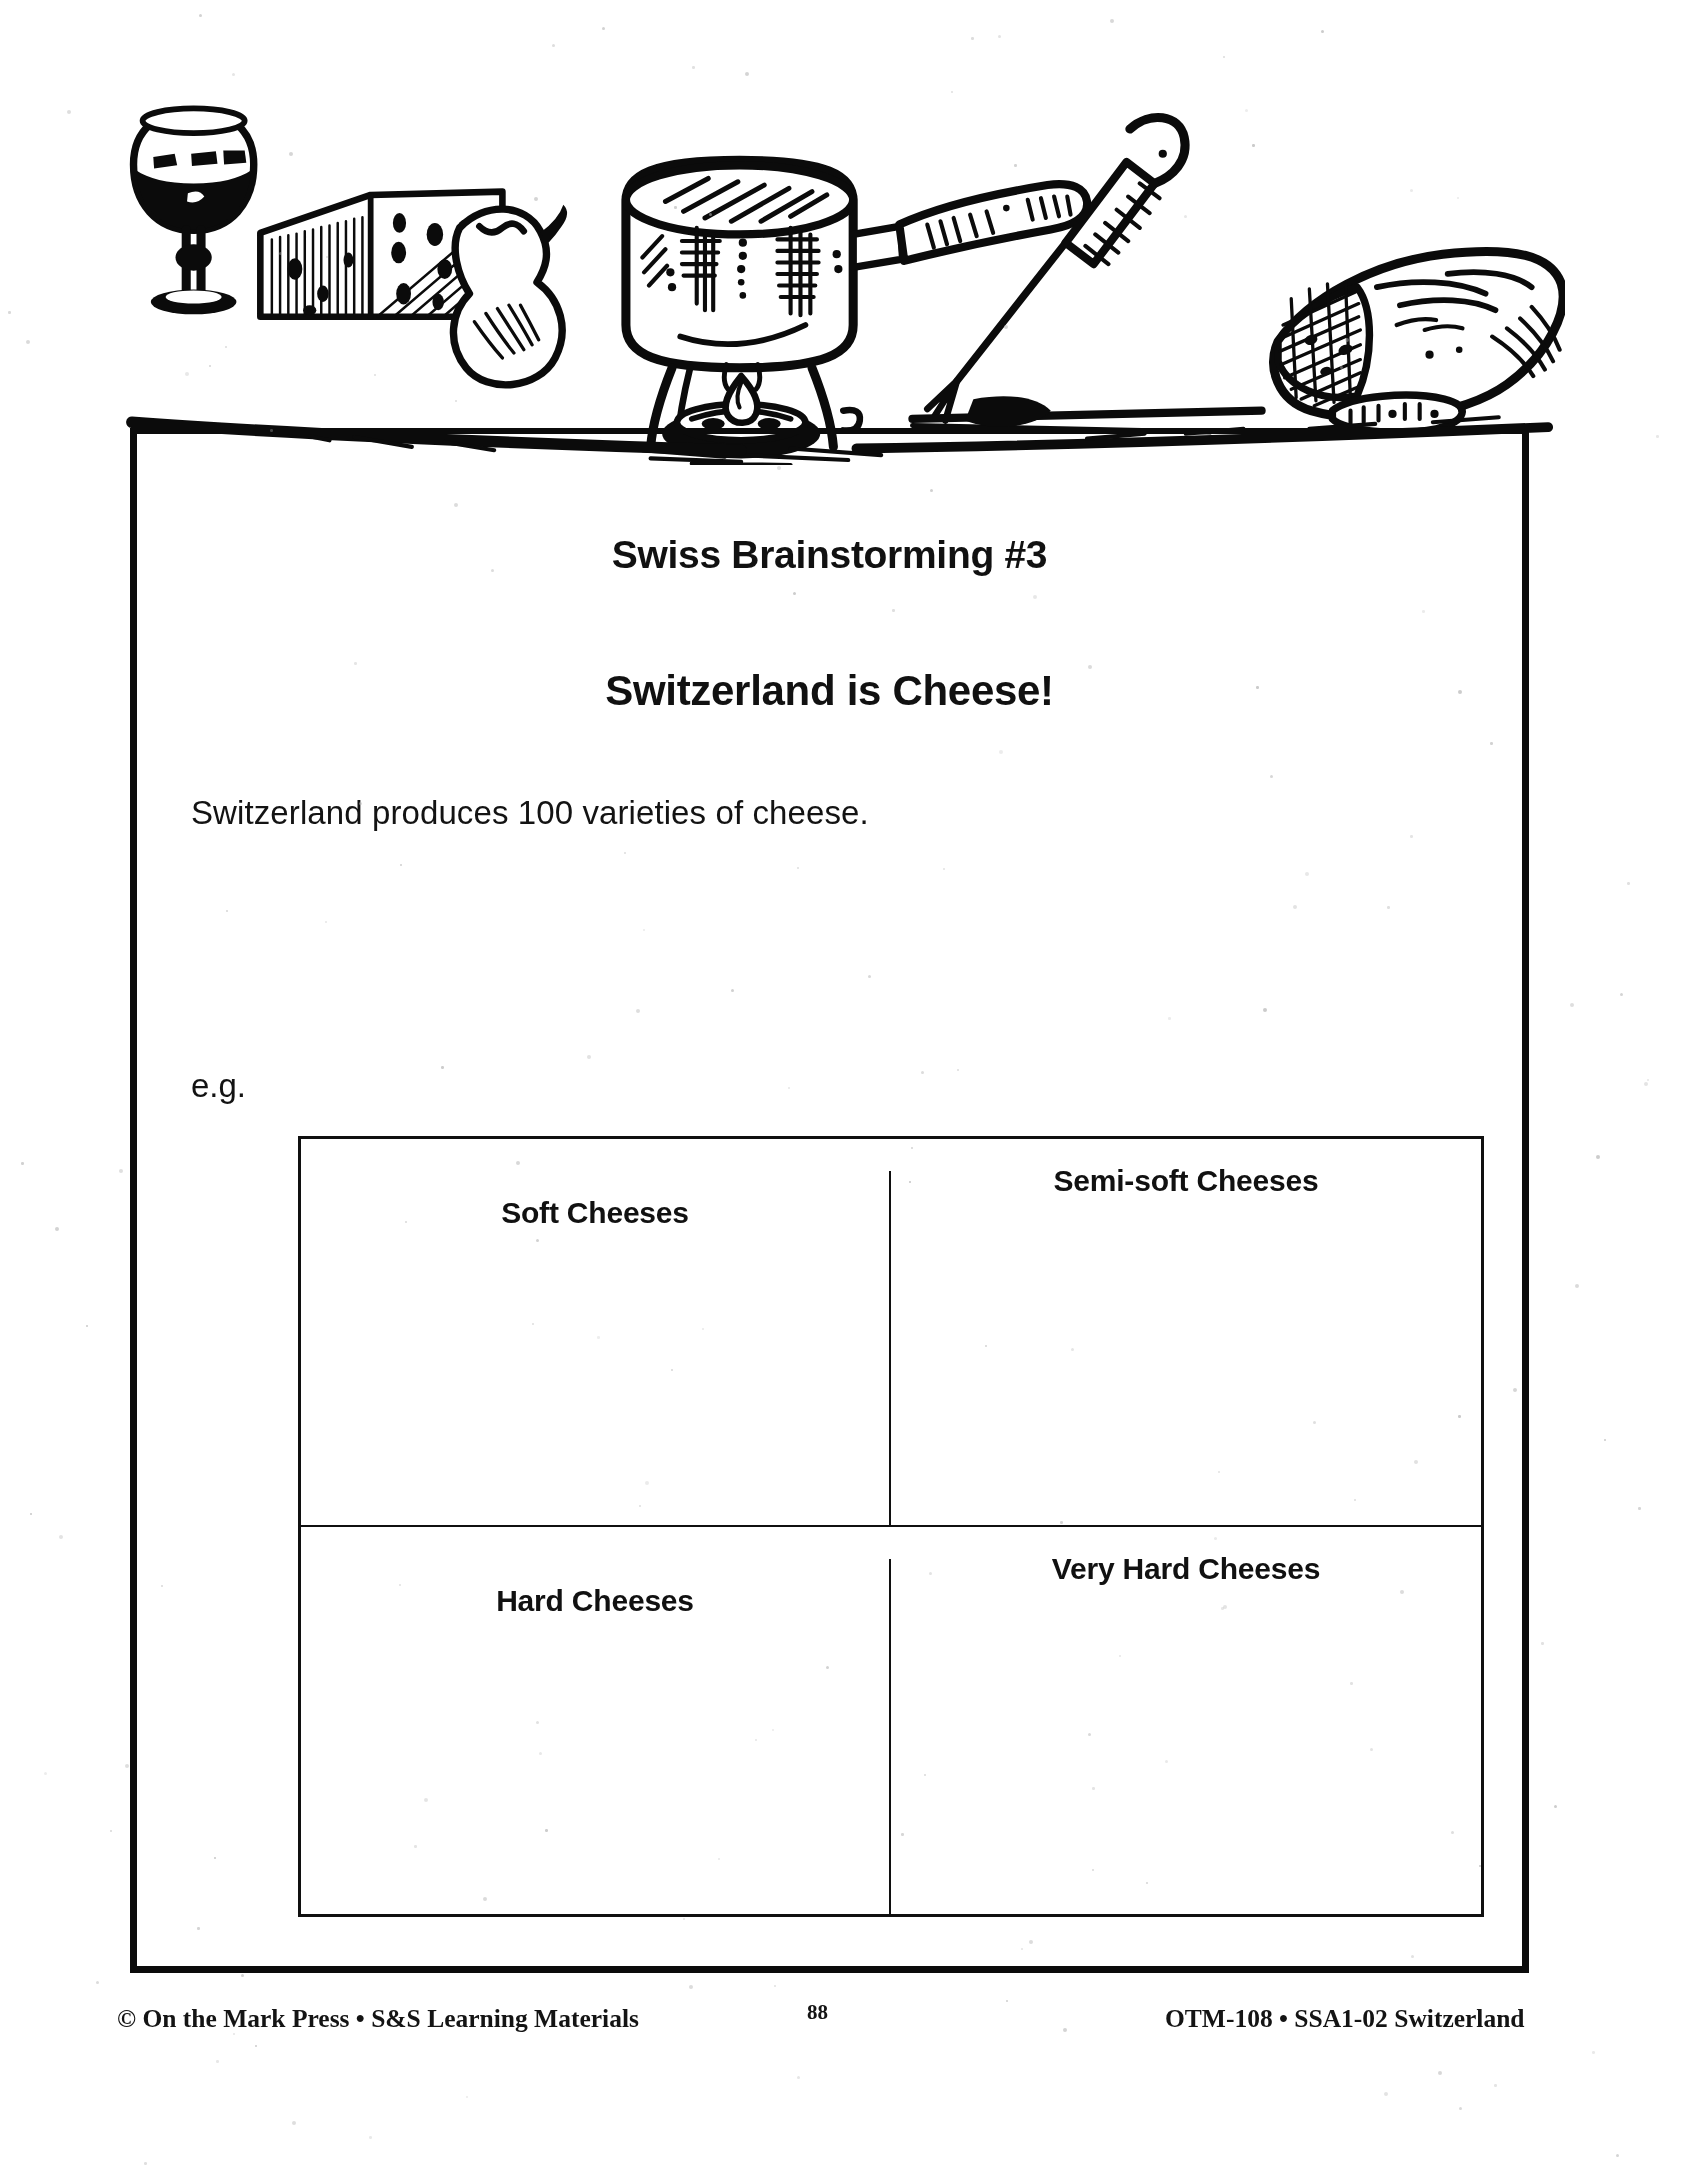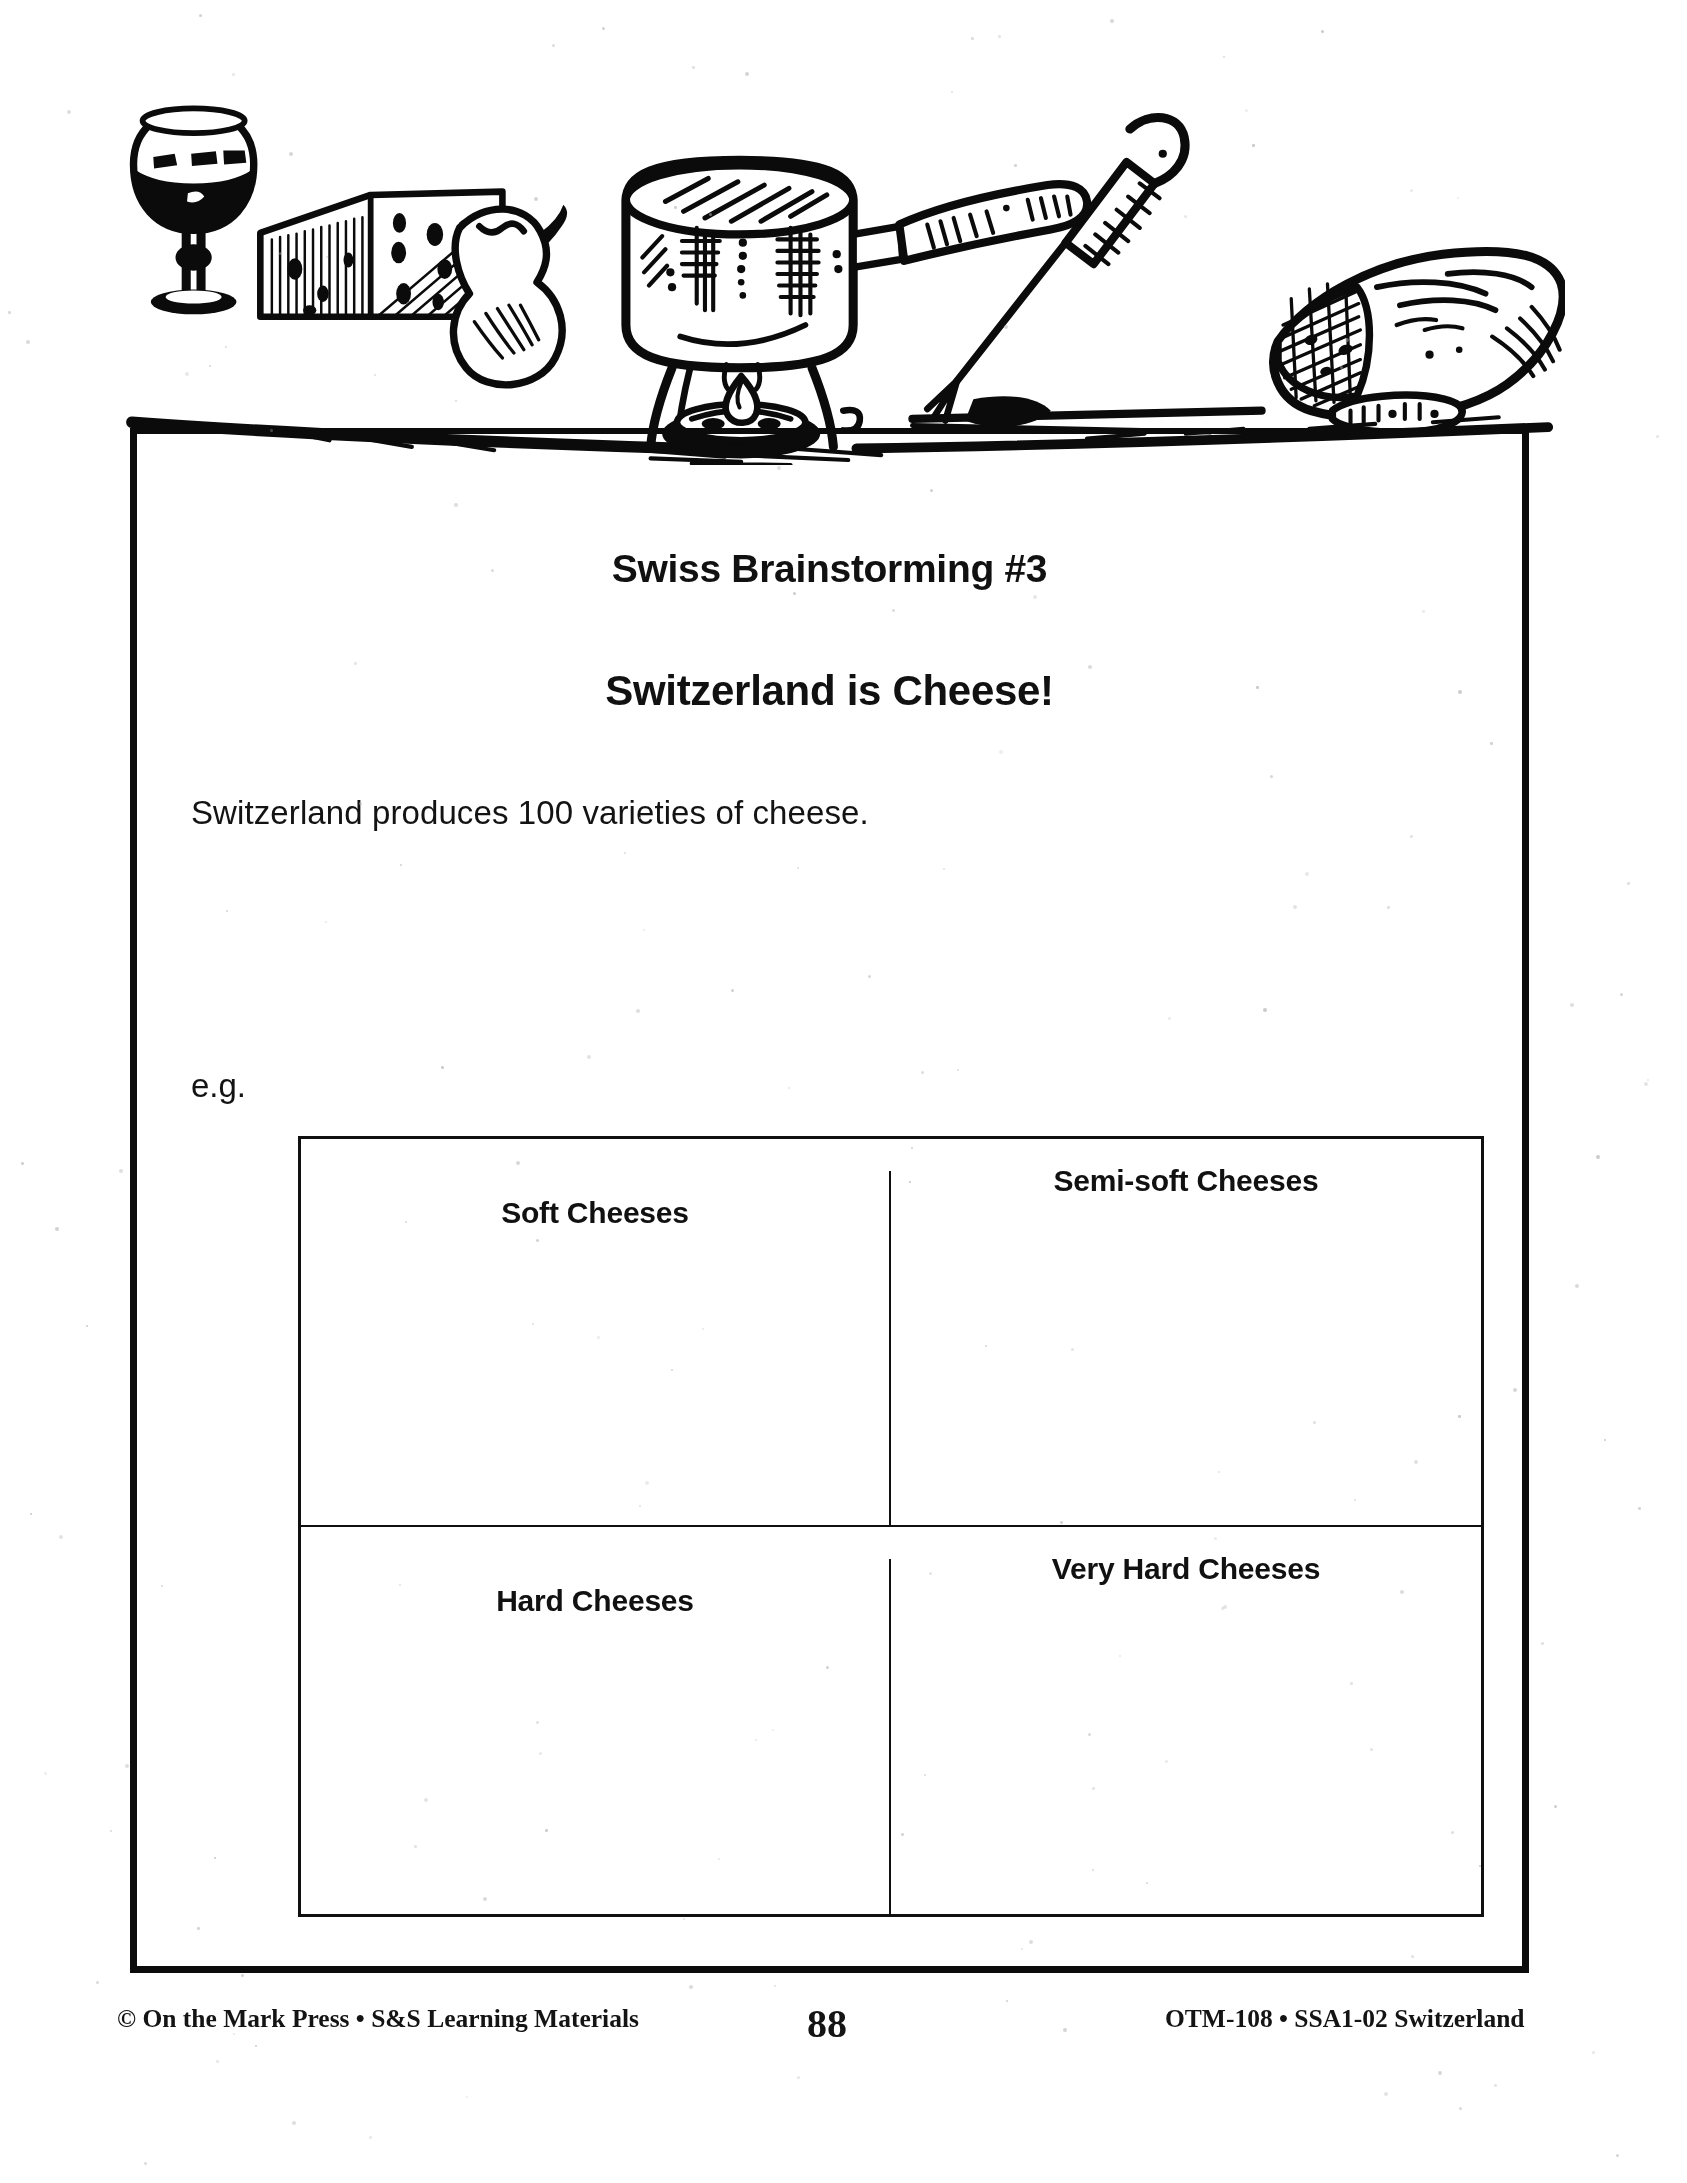--- a/index.html
+++ b/index.html
@@ -53,21 +53,21 @@
   }
 
   
   .title-block {
     position: absolute;
     left: 0;
     width: 100%;
     text-align: center;
   }
   #title-1 {
-    top: 113px;
+    top: 99px;
     font-size: 39px;
     font-weight: bold;
     letter-spacing: -0.3px;
     color: #111;
     font-family: "Liberation Sans", sans-serif;
   }
   #title-2 {
     top: 233px;
     font-size: 42px;
     font-weight: bold;
@@ -131,21 +131,21 @@
   
   .footer-text {
     position: absolute;
     font-family: "Liberation Serif", serif;
     font-weight: bold;
     font-size: 25.5px;
     color: #141414;
     white-space: nowrap;
   }
   #footer-left   { left: 117px;  top: 2004px; }
-  #footer-page   { left: 807px;  top: 2000px; font-size: 40px; font-family:"Liberation Serif",serif; }
+  #footer-page   { left: 807px;  top: 2000px; font-size: 21px; font-family:"Liberation Serif",serif; }
   #footer-right  { left: 1165px; top: 2004px; }
 </style>
 </head>
 <body>
 
 <div id="page">
 
   <div id="illustration">
     <svg viewBox="0 0 1760 470" xmlns="http://www.w3.org/2000/svg">
       <g fill="none" stroke="#0b0b0b" stroke-linecap="round" stroke-linejoin="round">

